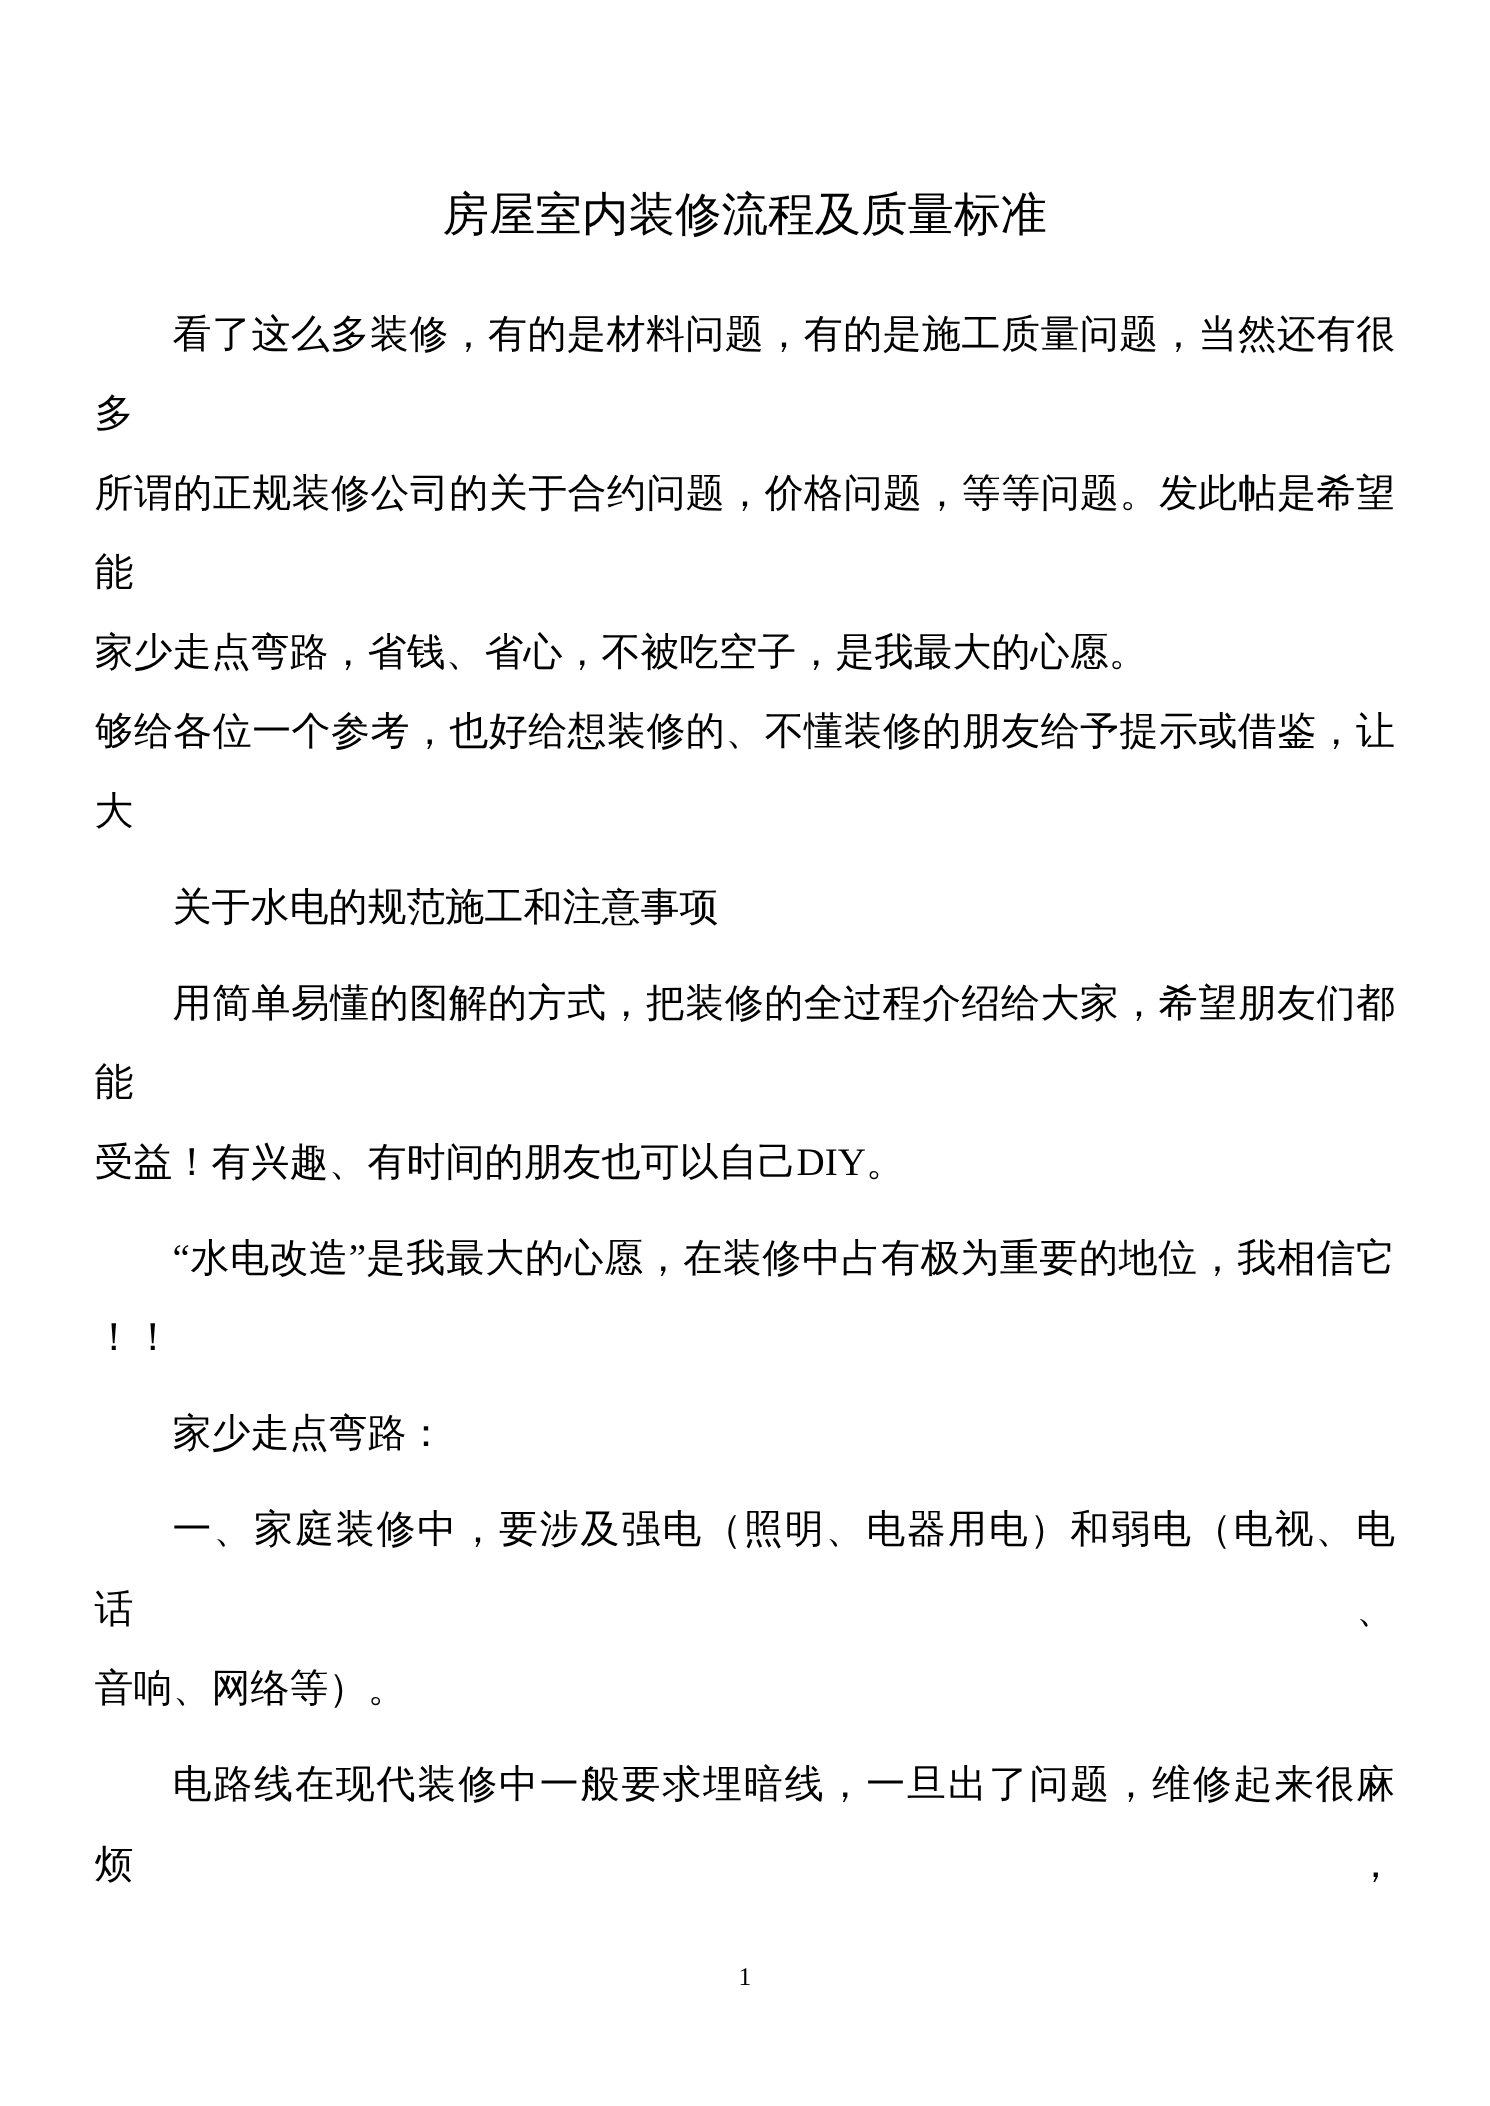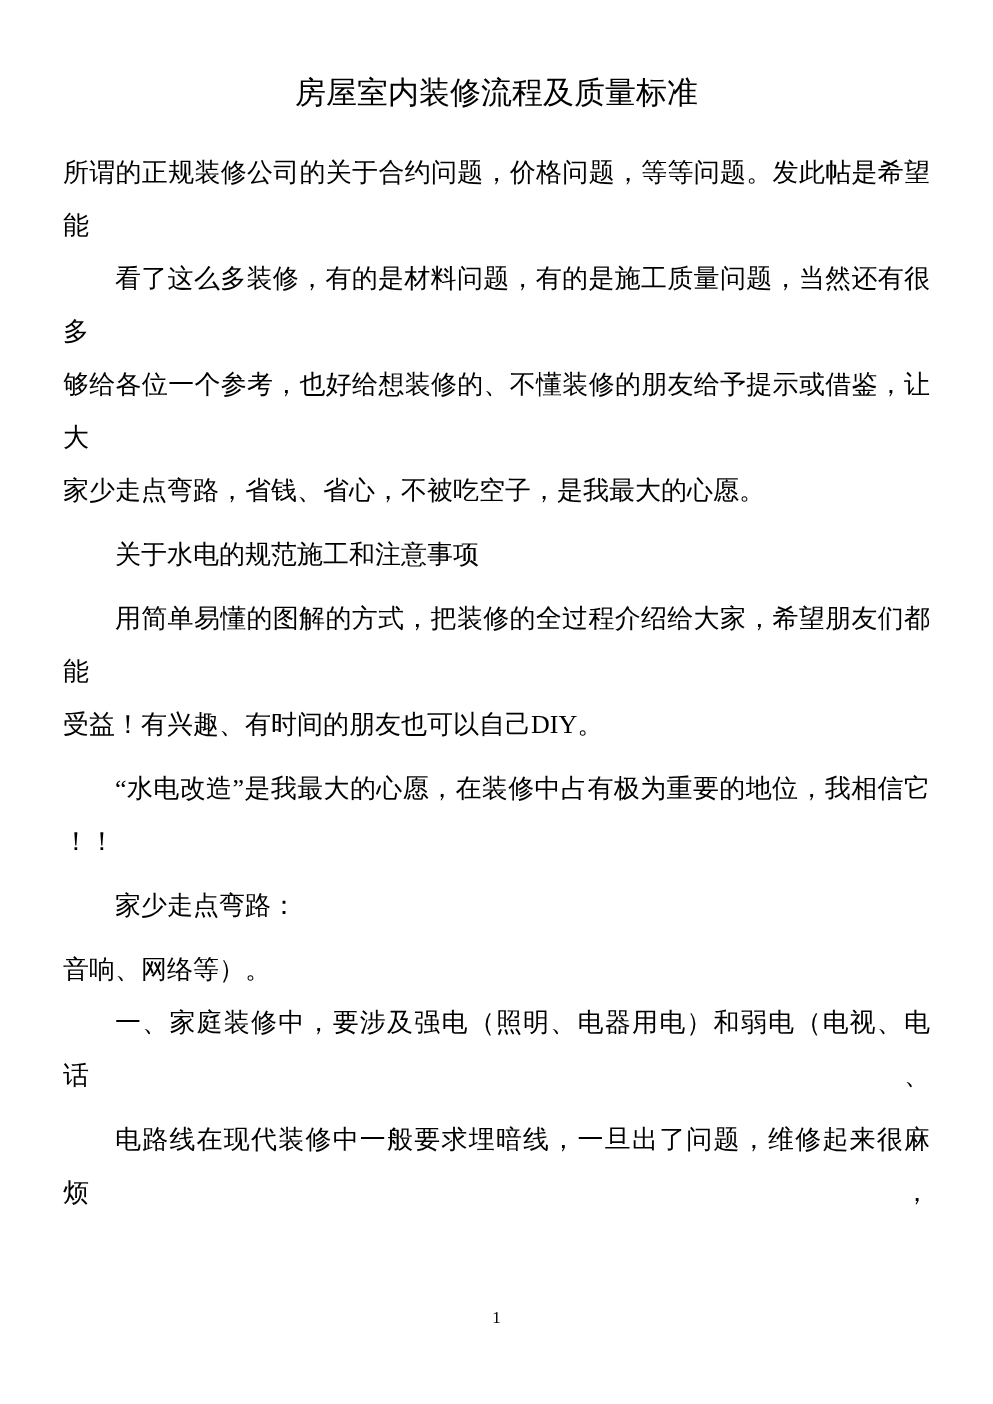--- a/index.html
+++ b/index.html
@@ -9,21 +9,21 @@
   }
   .page {
     position: relative;
     width: 993px;
     height: 1404px;
     margin: 0 auto;
     background: #ffffff;
     color: #000000;
     font-family: "Liberation Serif", "DejaVu Serif", serif;
     box-sizing: border-box;
-    padding: 68px 63px 0 63px;
+    padding: 118px 63px 0 63px;
     overflow: hidden;
   }
   .title {
     margin: 0 0 29px 0;
     font-size: 31px;
     font-weight: normal;
     line-height: 49px;
     text-align: center;
   }
   .para {
@@ -54,24 +54,24 @@
 </head>
 <body>
 
 <div class="page">
 
   <h1 class="title">房屋室内装修流程及质量标准</h1>
 
   <div class="body">
 
     <div class="para">
+      <div class="ln first full">看了这么多装修，有的是材料问题，有的是施工质量问题，当然还有很多</div>
       <div class="ln full">所谓的正规装修公司的关于合约问题，价格问题，等等问题。发此帖是希望能</div>
-      <div class="ln first full">看了这么多装修，有的是材料问题，有的是施工质量问题，当然还有很多</div>
+      <div class="ln">家少走点弯路，省钱、省心，不被吃空子，是我最大的心愿。</div>
       <div class="ln full">够给各位一个参考，也好给想装修的、不懂装修的朋友给予提示或借鉴，让大</div>
-      <div class="ln">家少走点弯路，省钱、省心，不被吃空子，是我最大的心愿。</div>
     </div>
 
     <div class="para">
       <div class="ln first">关于水电的规范施工和注意事项</div>
     </div>
 
     <div class="para">
       <div class="ln first full">用简单易懂的图解的方式，把装修的全过程介绍给大家，希望朋友们都能</div>
       <div class="ln">受益！有兴趣、有时间的朋友也可以自己DIY。</div>
     </div>
@@ -79,22 +79,22 @@
     <div class="para">
       <div class="ln first full">“水电改造”是我最大的心愿，在装修中占有极为重要的地位，我相信它</div>
       <div class="ln">！！</div>
     </div>
 
     <div class="para">
       <div class="ln first">家少走点弯路：</div>
     </div>
 
     <div class="para">
+      <div class="ln first full">一、家庭装修中，要涉及强电（照明、电器用电）和弱电（电视、电话、</div>
       <div class="ln">音响、网络等）。</div>
-      <div class="ln first full">一、家庭装修中，要涉及强电（照明、电器用电）和弱电（电视、电话、</div>
     </div>
 
     <div class="para">
       <div class="ln first full">电路线在现代装修中一般要求埋暗线，一旦出了问题，维修起来很麻烦，</div>
 
     </div>
 
   </div>
 
   <div class="footer">

